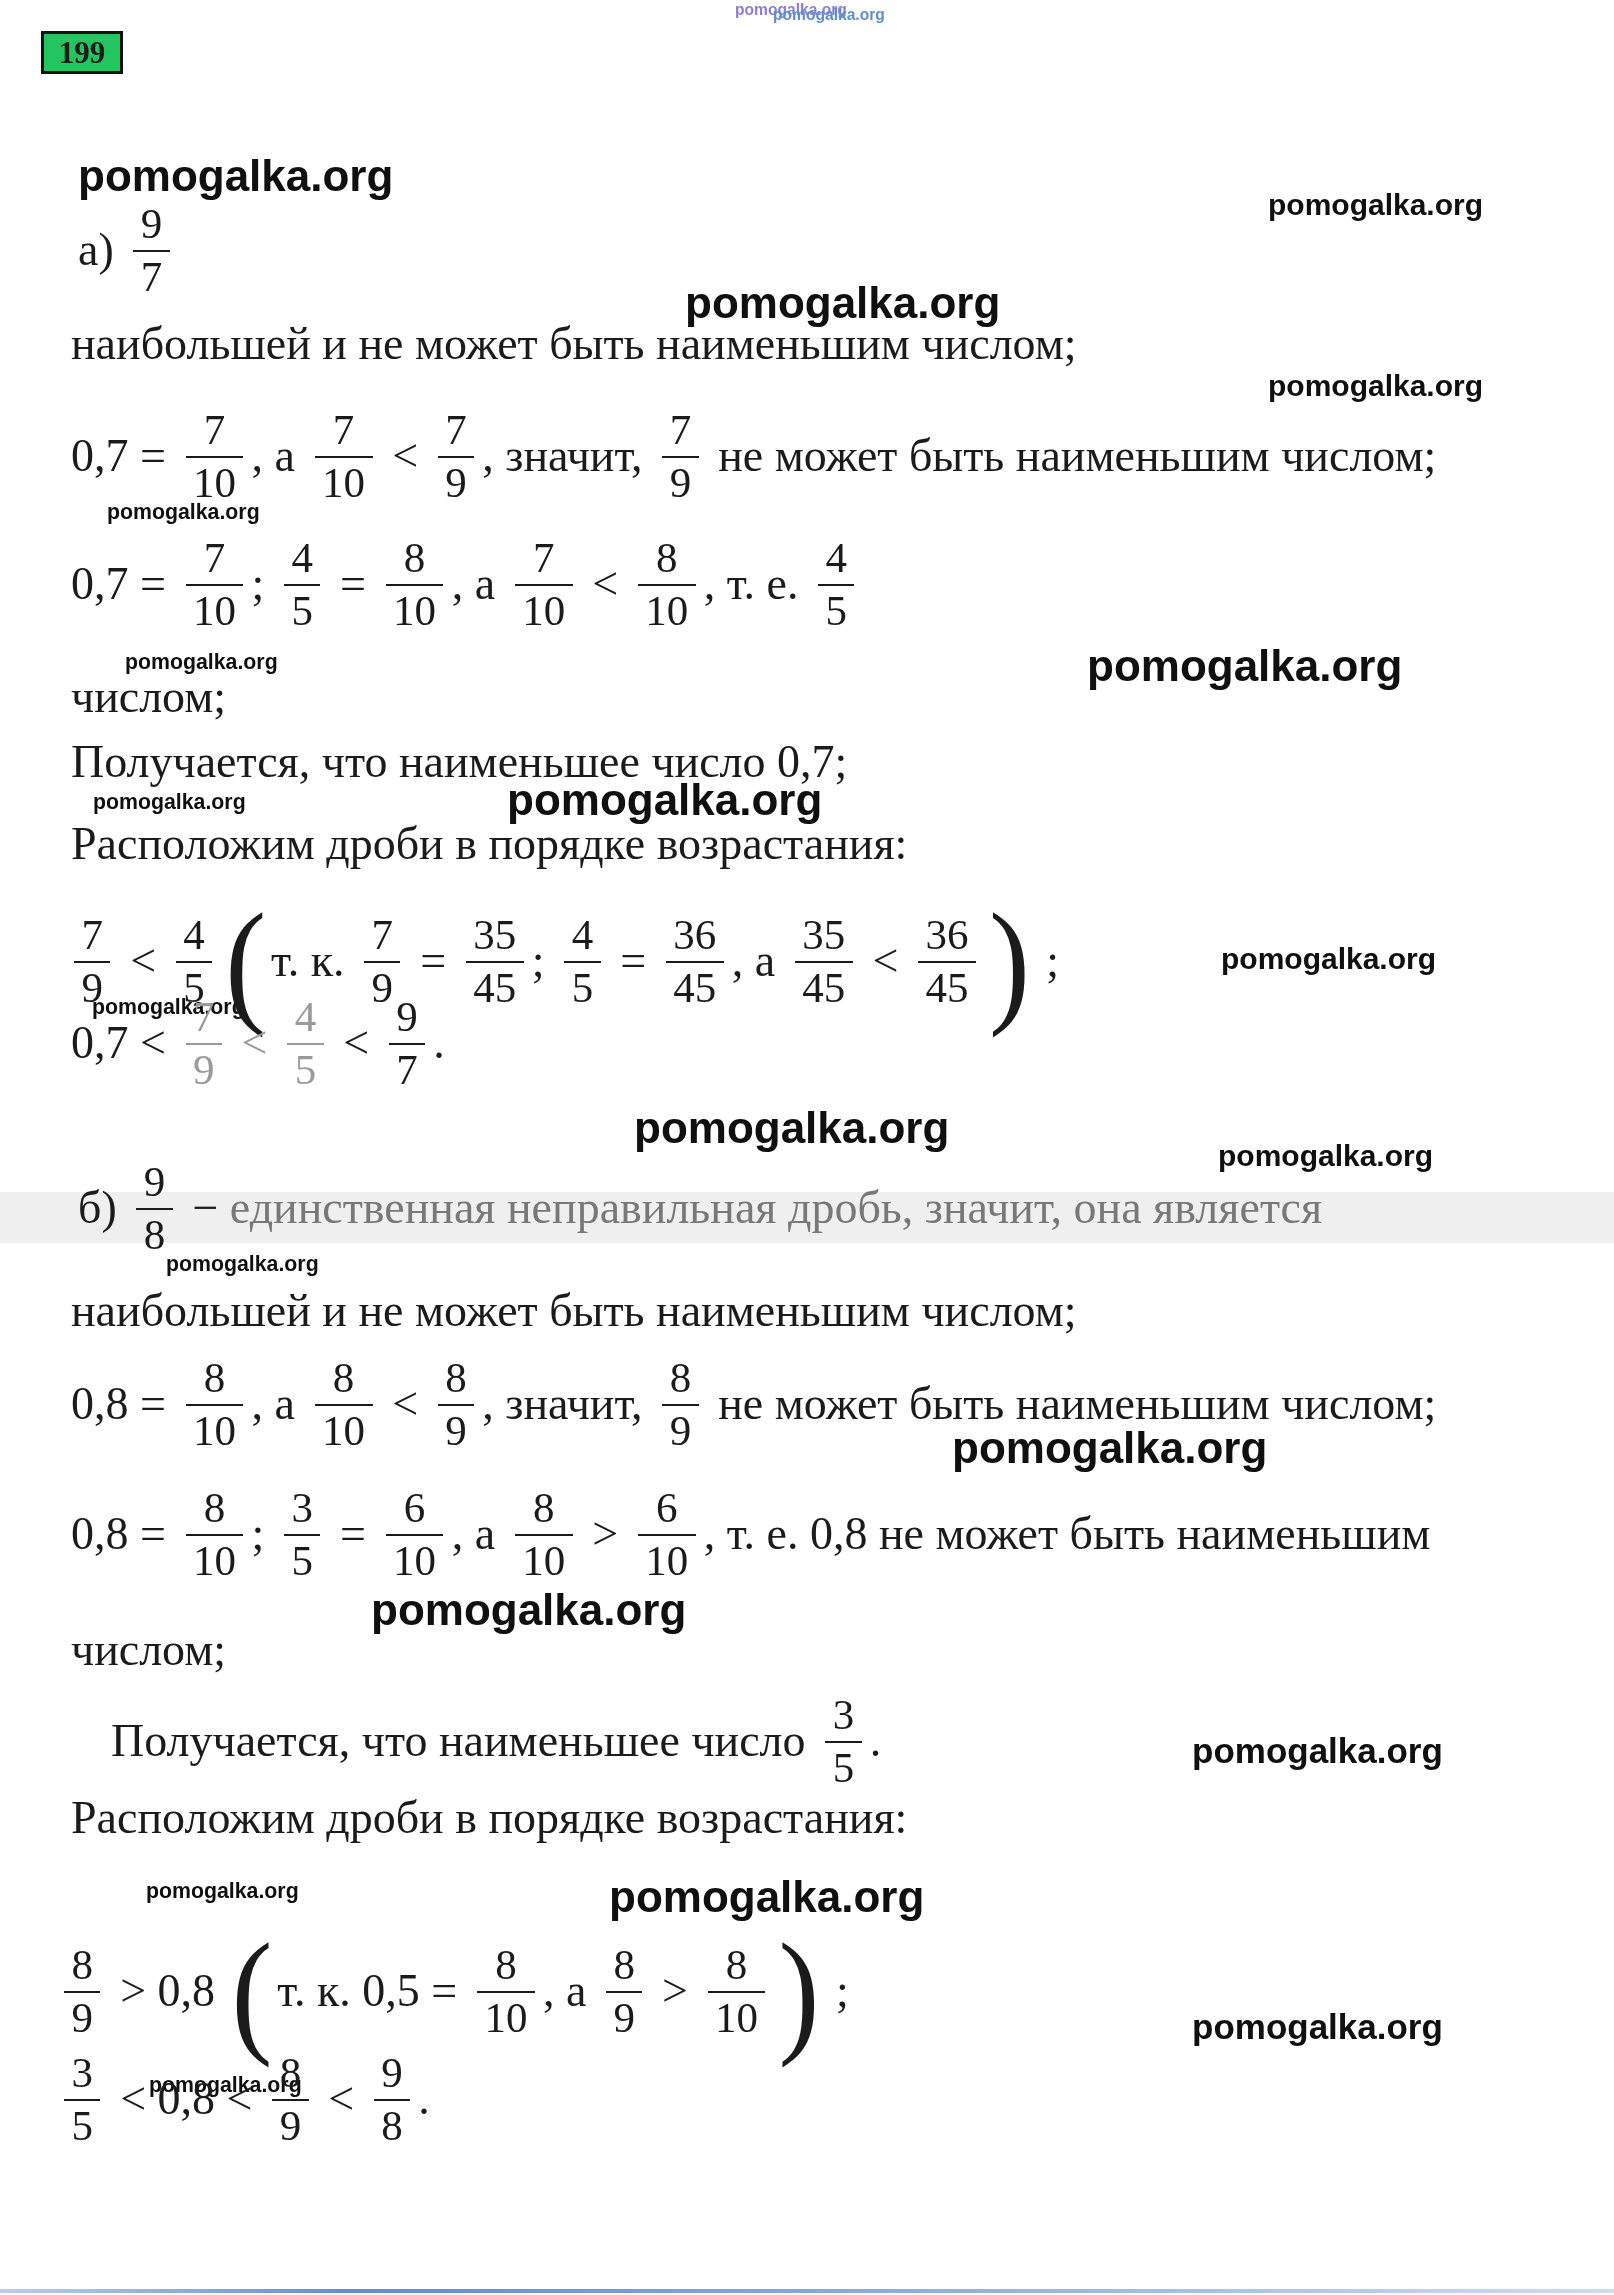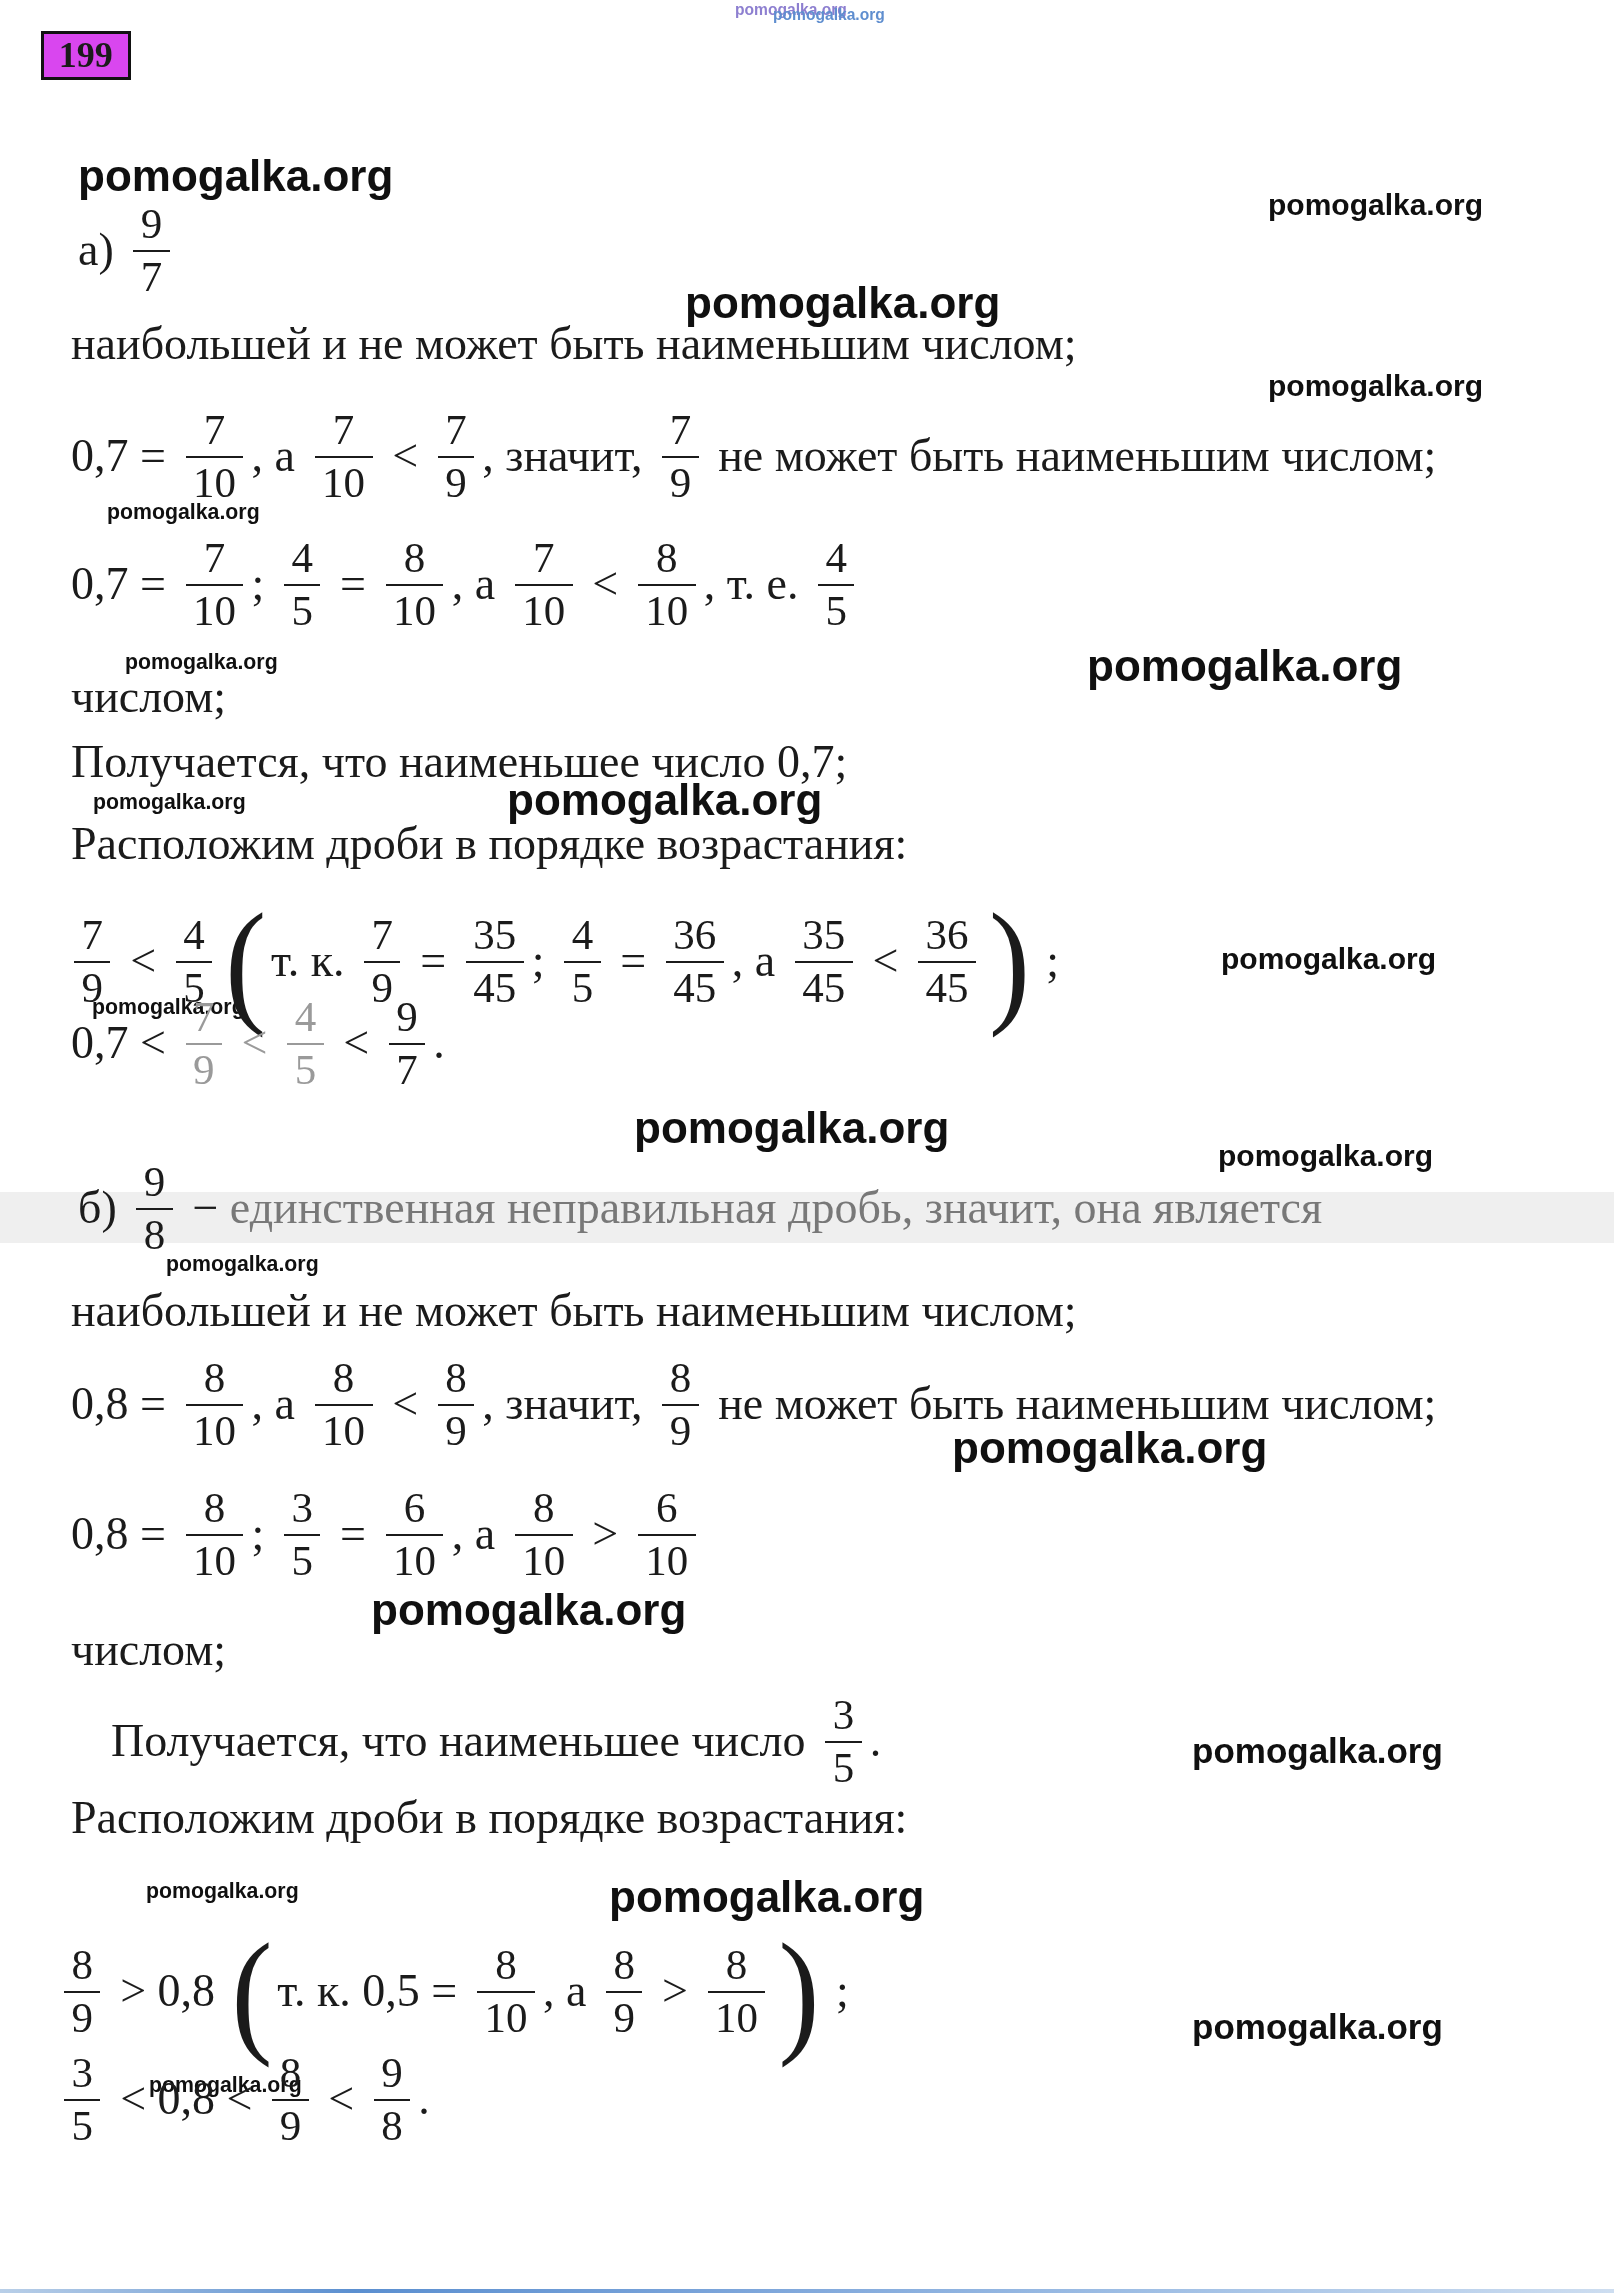--- a/index.html
+++ b/index.html
@@ -6,22 +6,22 @@
   html,body { background:#ffffff; }
   body {
     width:1614px; height:2295px; position:relative; overflow:hidden;
     font-family:"Liberation Serif", serif; color:#1b1b1b;
   }
 
   
   .badge {
     position:absolute; left:41px; top:31px;
     border:3.3px solid #111; padding:1.6px 14.8px;
-    font-size:36px; font-weight:700; line-height:1.1;
-    font-family:"Liberation Serif", serif; background:#d946ef;
+    font-size:31px; font-weight:700; line-height:1.1;
+    font-family:"Liberation Serif", serif; background:#22c55e;
   }
 
   
   .line { position:absolute; display:flex; align-items:center; }
   .line .txt { font-size:46px; white-space:pre; line-height:1.15; }
   .frac { display:inline-flex; flex-direction:column; align-items:center; margin:0 8.2px; }
   .frac .num, .frac .den {
     font-size:43px; line-height:1.18; padding:0 7.4px; text-align:center; white-space:nowrap;
   }
   .frac .den { border-top:2.5px solid #1b1b1b; }
@@ -279,20 +279,21 @@
     <span class="txt">, а </span>
     <span class="frac">
       <span class="num">8</span>
       <span class="den">10</span>
     </span>
     <span class="txt"> &gt; </span>
     <span class="frac">
       <span class="num">6</span>
       <span class="den">10</span>
     </span>
+    <span class="txt">, т. е. 0,8 не может быть наименьшим</span>
   </div>
 <div class="line" style="top:1624px; left:71px;">
     <span class="txt">числом;</span>
   </div>
 <div class="line" style="top:1690px; left:71px;margin-left:40px;">
     <span class="txt">Получается, что наименьшее число </span>
     <span class="frac">
       <span class="num">3</span>
       <span class="den">5</span>
     </span>

